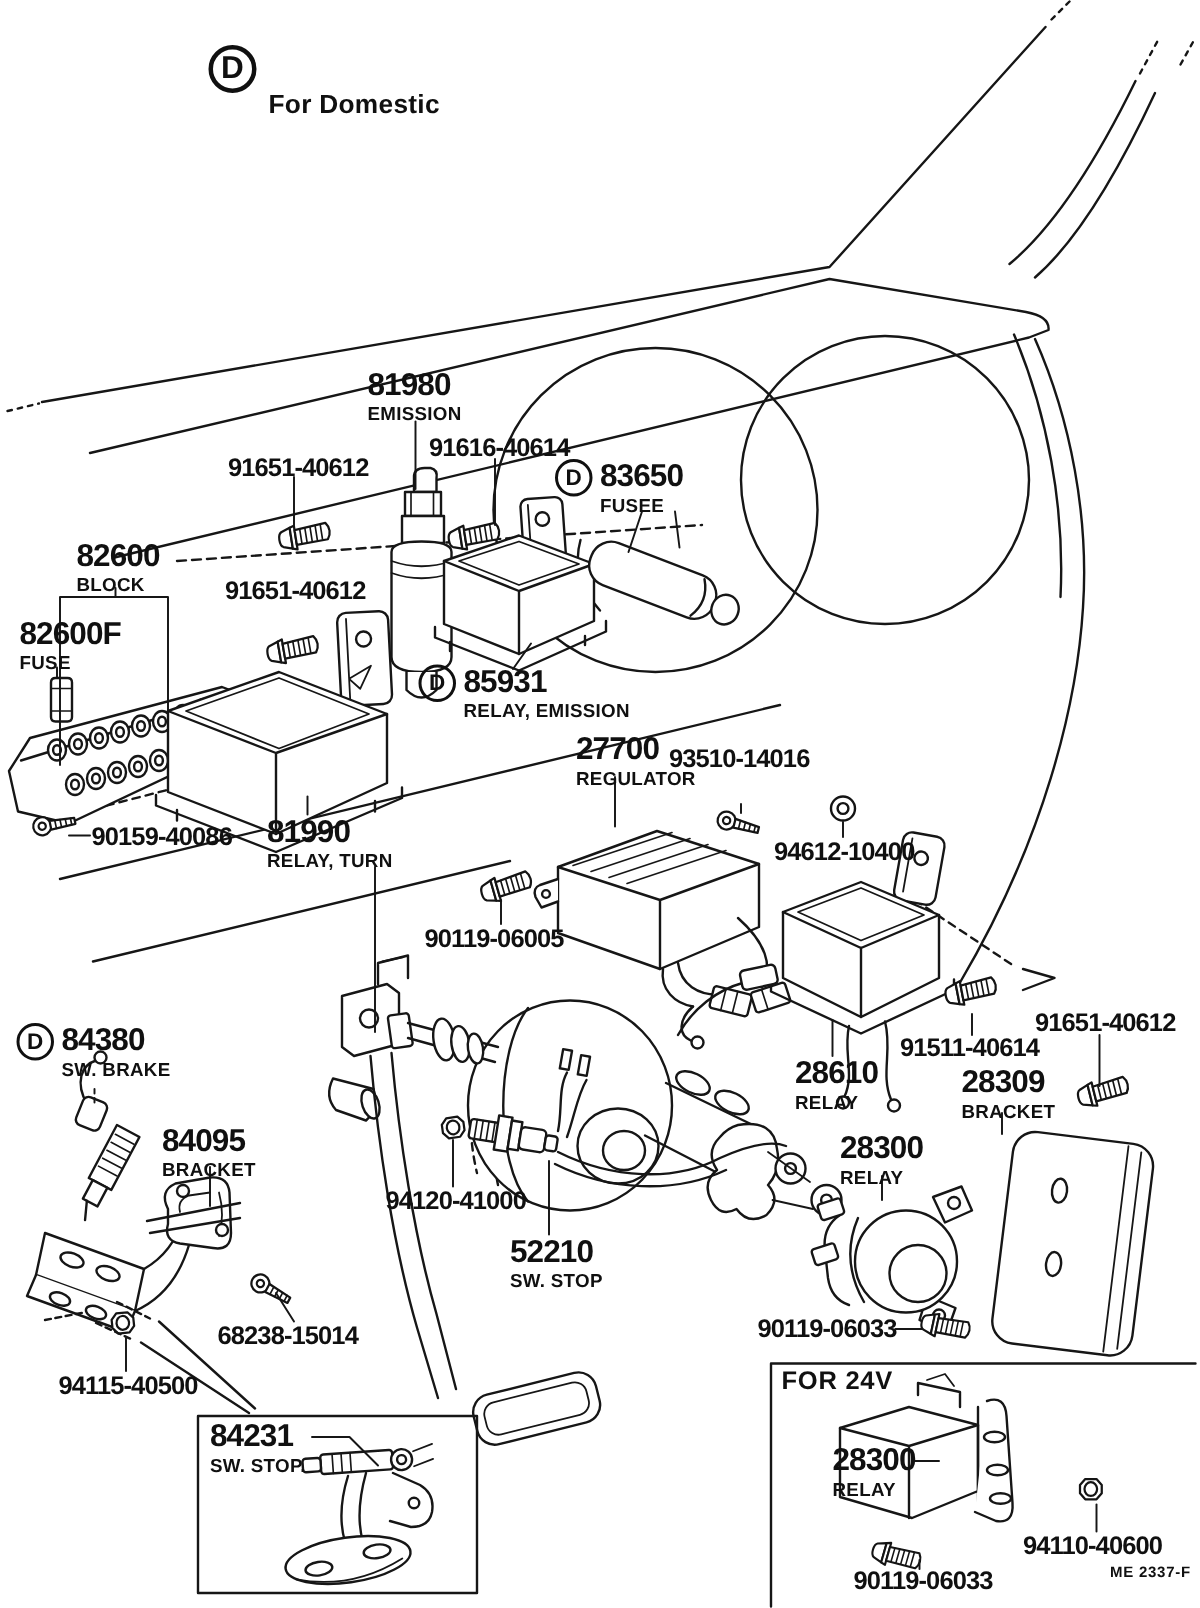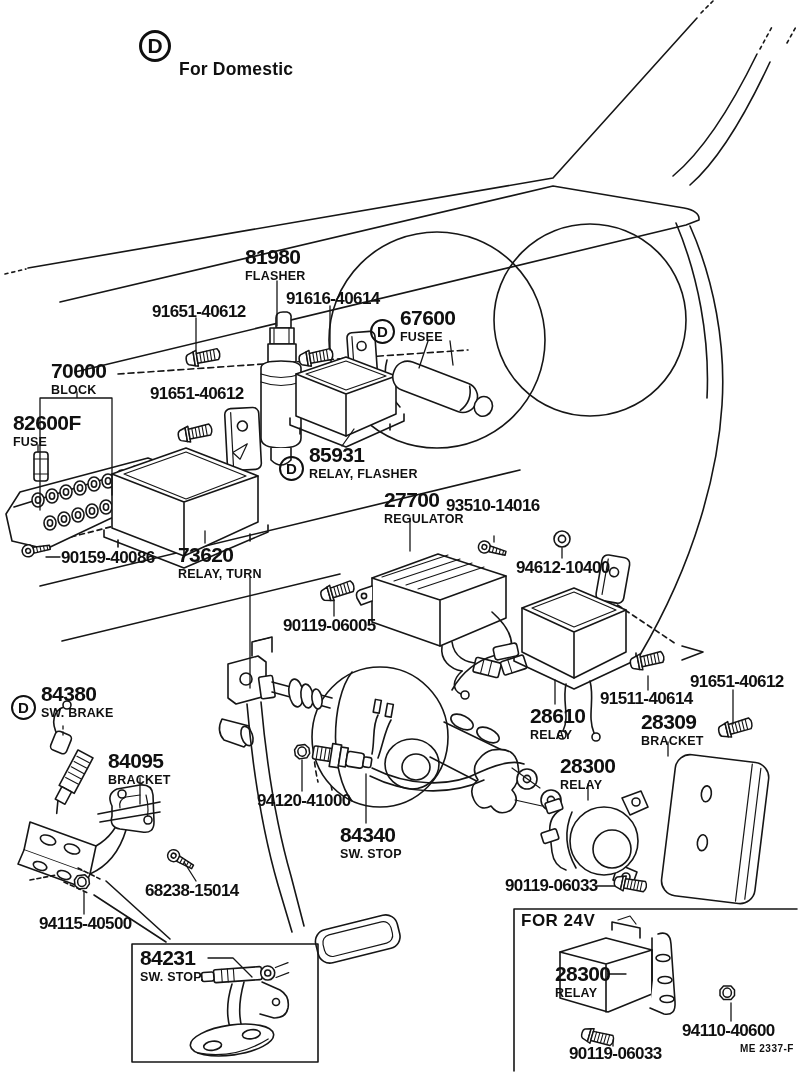--- a/index.html
+++ b/index.html
@@ -1,19 +1,19 @@
 <!DOCTYPE html>
 <html><head>
 <meta charset="utf-8">
 <style>
   html,body{margin:0;padding:0;background:#fff;}
   #page{position:relative;width:800px;height:1072px;background:#fff;overflow:hidden;
         font-family:"Liberation Sans",sans-serif;color:#101010;}
   #art{position:absolute;left:0;top:0;}
-  .plabel{position:absolute;display:flex;gap:5px;align-items:flex-end;white-space:nowrap;}
+  .plabel{position:absolute;display:flex;gap:5px;align-items:flex-start;white-space:nowrap;}
   .pcol{display:flex;flex-direction:column;}
   .pnum{font-weight:700;font-size:21px;line-height:1;letter-spacing:-0.6px;}
   .sm .pnum{font-size:17px;letter-spacing:-0.6px;}
   .pname{font-weight:700;font-size:12.5px;line-height:1;letter-spacing:0.2px;margin-top:3px;}
   .dmark{box-sizing:border-box;width:25px;height:25px;border:2.6px solid #101010;border-radius:50%;
          display:flex;align-items:center;justify-content:center;
          font-weight:700;font-size:15px;flex:0 0 auto;margin-top:-1px;}
   .dnote{position:absolute;left:139px;top:12px;display:flex;align-items:center;gap:8px;}
   .dnote .dmark{width:32px;height:32px;font-size:21px;border-width:3px;}
   .note-text{font-weight:700;font-size:17.5px;letter-spacing:0.2px;margin-top:47px;}
@@ -391,76 +391,76 @@
 </svg>
 
 <div class="dnote">
   <span class="dmark">D</span>
   <span class="note-text">For Domestic</span>
 </div>
 
 <div class="plabel" style="left:245px;top:246px">
   <div class="pcol">
         <div class="pnum">81980</div>
-  <div class="pname">FLASHER</div>
+  <div class="pname">EMISSION</div>
       </div>
 </div>
 <div class="plabel sm" style="left:152px;top:303px">
   <div class="pnum">91651-40612</div>
 </div>
 <div class="plabel sm" style="left:286px;top:290px">
   <div class="pnum">91616-40614</div>
 </div>
 <div class="plabel" style="left:370px;top:307px">
   <span class="dmark">D</span>
   <div class="pcol">
-        <div class="pnum">67600</div>
+        <div class="pnum">83650</div>
   <div class="pname">FUSEE</div>
       </div>
 </div>
 <div class="plabel" style="left:51px;top:360px">
   <div class="pcol">
-        <div class="pnum">70000</div>
+        <div class="pnum">82600</div>
   <div class="pname">BLOCK</div>
       </div>
 </div>
 <div class="plabel sm" style="left:150px;top:385px">
   <div class="pnum">91651-40612</div>
 </div>
 <div class="plabel" style="left:13px;top:412px">
   <div class="pcol">
         <div class="pnum">82600F</div>
   <div class="pname">FUSE</div>
       </div>
 </div>
 <div class="plabel" style="left:279px;top:444px">
   <span class="dmark">D</span>
   <div class="pcol">
         <div class="pnum">85931</div>
-  <div class="pname">RELAY, FLASHER</div>
+  <div class="pname">RELAY, EMISSION</div>
       </div>
 </div>
 <div class="plabel" style="left:384px;top:489px">
   <div class="pcol">
         <div class="pnum">27700</div>
   <div class="pname">REGULATOR</div>
       </div>
 </div>
 <div class="plabel sm" style="left:446px;top:497px">
   <div class="pnum">93510-14016</div>
 </div>
 <div class="plabel sm" style="left:516px;top:559px">
   <div class="pnum">94612-10400</div>
 </div>
 <div class="plabel sm" style="left:61px;top:549px">
   <div class="pnum">90159-40086</div>
 </div>
 <div class="plabel" style="left:178px;top:544px">
   <div class="pcol">
-        <div class="pnum">73620</div>
+        <div class="pnum">81990</div>
   <div class="pname">RELAY, TURN</div>
       </div>
 </div>
 <div class="plabel sm" style="left:283px;top:617px">
   <div class="pnum">90119-06005</div>
 </div>
 <div class="plabel" style="left:530px;top:705px">
   <div class="pcol">
         <div class="pnum">28610</div>
   <div class="pname">RELAY</div>
@@ -489,21 +489,21 @@
   <div class="pcol">
         <div class="pnum">84095</div>
   <div class="pname">BRACKET</div>
       </div>
 </div>
 <div class="plabel sm" style="left:257px;top:792px">
   <div class="pnum">94120-41000</div>
 </div>
 <div class="plabel" style="left:340px;top:824px">
   <div class="pcol">
-        <div class="pnum">84340</div>
+        <div class="pnum">52210</div>
   <div class="pname">SW. STOP</div>
       </div>
 </div>
 <div class="plabel" style="left:560px;top:755px">
   <div class="pcol">
         <div class="pnum">28300</div>
   <div class="pname">RELAY</div>
       </div>
 </div>
 <div class="plabel sm" style="left:505px;top:877px">

